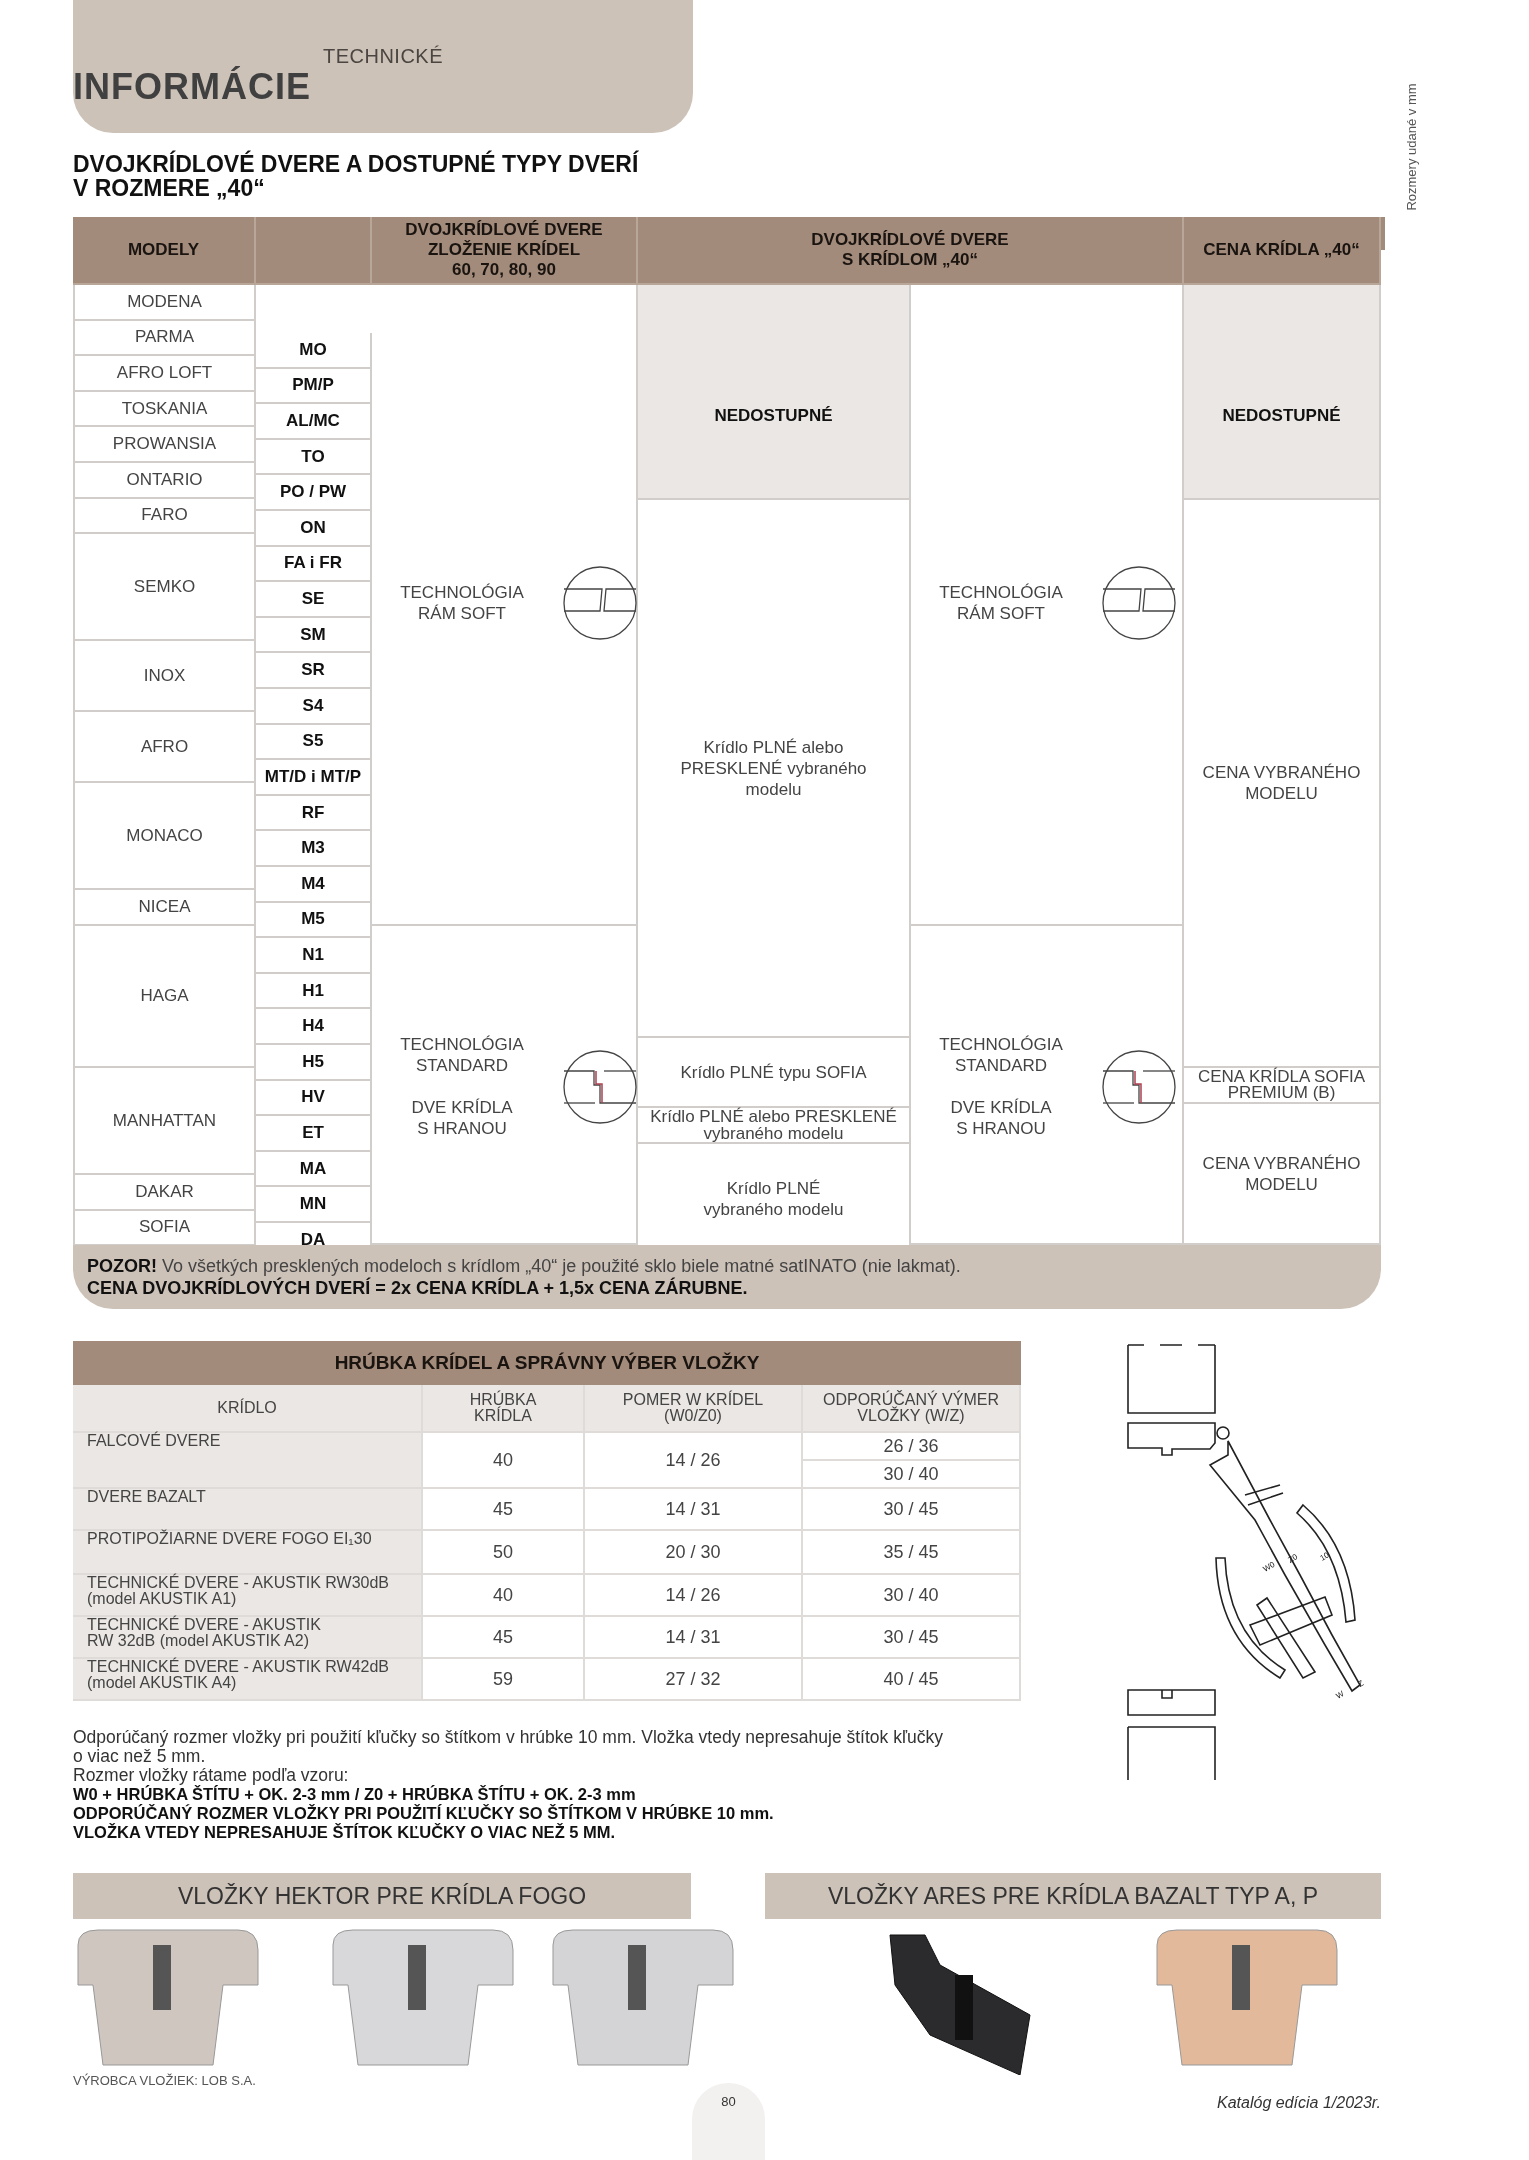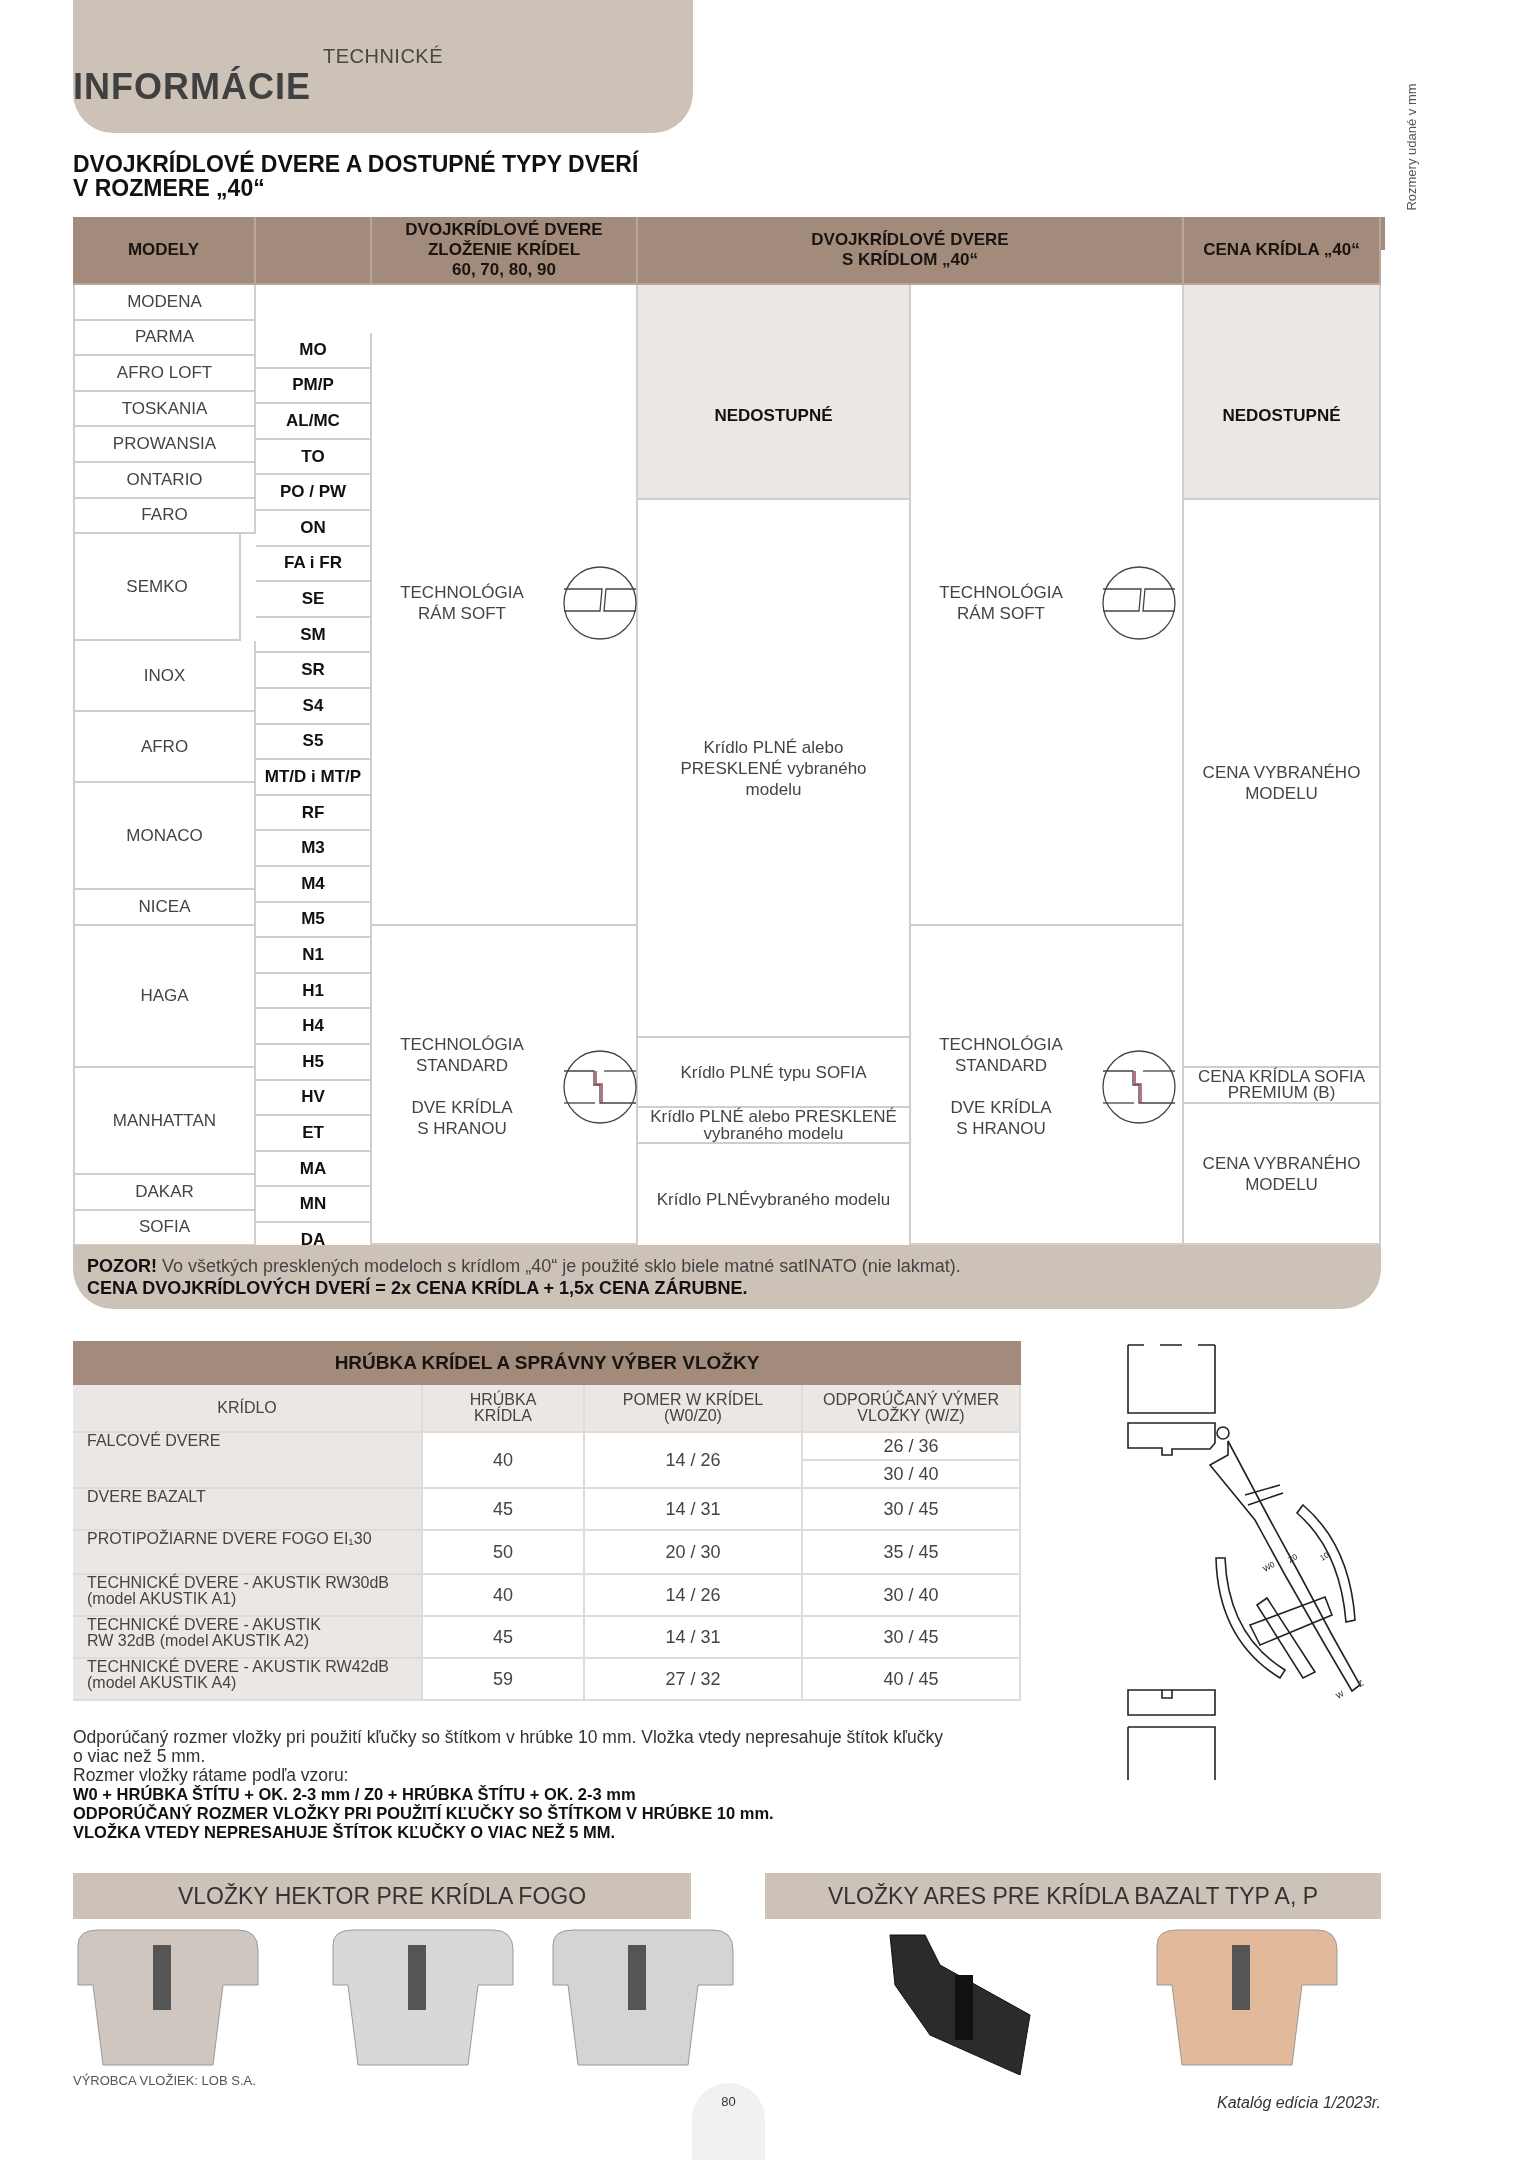--- a/index.html
+++ b/index.html
@@ -97,21 +97,21 @@
       <div class="cell" style="left: 0px; top: 139.2px; width: 183px; height: 35.6px; border-left: 2px solid rgb(208, 205, 202);">AFRO LOFT</div>
       <div class="cell code" style="left: 183px; top: 139.2px; width: 116px; height: 35.6px;">AL/MC</div>
       <div class="cell" style="left: 0px; top: 174.8px; width: 183px; height: 35.6px; border-left: 2px solid rgb(208, 205, 202);">TOSKANIA</div>
       <div class="cell code" style="left: 183px; top: 174.8px; width: 116px; height: 35.6px;">TO</div>
       <div class="cell" style="left: 0px; top: 210.4px; width: 183px; height: 35.6px; border-left: 2px solid rgb(208, 205, 202);">PROWANSIA</div>
       <div class="cell code" style="left: 183px; top: 210.4px; width: 116px; height: 35.6px;">PO / PW</div>
       <div class="cell" style="left: 0px; top: 246px; width: 183px; height: 35.6px; border-left: 2px solid rgb(208, 205, 202);">ONTARIO</div>
       <div class="cell code" style="left: 183px; top: 246px; width: 116px; height: 35.6px;">ON</div>
       <div class="cell" style="left: 0px; top: 281.6px; width: 183px; height: 35.6px; border-left: 2px solid rgb(208, 205, 202);">FARO</div>
       <div class="cell code" style="left: 183px; top: 281.6px; width: 116px; height: 35.6px;">FA i FR</div>
-      <div class="cell" style="left: 0px; top: 317.2px; width: 168px; height: 106.8px; border-left: 2px solid rgb(208, 205, 202);">SEMKO</div>
+      <div class="cell" style="left: 0px; top: 317.2px; width: 183px; height: 106.8px; border-left: 2px solid rgb(208, 205, 202);">SEMKO</div>
       <div class="cell code" style="left: 183px; top: 317.2px; width: 116px; height: 35.6px;">SE</div>
       <div class="cell code" style="left: 183px; top: 352.8px; width: 116px; height: 35.6px;">SM</div>
       <div class="cell code" style="left: 183px; top: 388.4px; width: 116px; height: 35.6px;">SR</div>
       <div class="cell" style="left: 0px; top: 424px; width: 183px; height: 71.2px; border-left: 2px solid rgb(208, 205, 202);">INOX</div>
       <div class="cell code" style="left: 183px; top: 424px; width: 116px; height: 35.6px;">S4</div>
       <div class="cell code" style="left: 183px; top: 459.6px; width: 116px; height: 35.6px;">S5</div>
       <div class="cell" style="left: 0px; top: 495.2px; width: 183px; height: 71.2px; border-left: 2px solid rgb(208, 205, 202);">AFRO</div>
       <div class="cell code" style="left: 183px; top: 495.2px; width: 116px; height: 35.6px;">MT/D i MT/P</div>
       <div class="cell code" style="left: 183px; top: 530.8px; width: 116px; height: 35.6px;">RF</div>
       <div class="cell" style="left: 0px; top: 566.4px; width: 183px; height: 106.8px; border-left: 2px solid rgb(208, 205, 202);">MONACO</div>
@@ -173,21 +173,21 @@
   <div class="cell lt" style="left:565px;top:283px;width:273px;height:538px;flex-direction:column;">
     <span>Krídlo PLNÉ alebo</span>
     <span>PRESKLENÉ vybraného</span>
     <span>modelu</span>
   </div>
   <div class="cell lt" style="left:565px;top:821px;width:273px;height:70px;">Krídlo PLNÉ typu SOFIA</div>
   <div class="cell lt" style="left:565px;top:891px;width:273px;height:36px;flex-direction:column;line-height:17px;">
     <span>Krídlo PLNÉ alebo PRESKLENÉ</span>
     <span>vybraného modelu</span>
   </div>
-  <div class="cell lt" style="left:565px;top:927px;width:273px;height:112px;flex-direction:row;">
+  <div class="cell lt" style="left:565px;top:927px;width:273px;height:112px;flex-direction:column;">
     <span>Krídlo PLNÉ</span>
     <span>vybraného modelu</span>
   </div>
 
   <div class="cell" style="left:838px;top:68px;width:273px;height:641px;">
     <div class="tech" style="position:absolute;top:280px;left:0;">
       <div class="tech-text">
         <div>TECHNOLÓGIA</div>
         <div>RÁM SOFT</div>
       </div>

